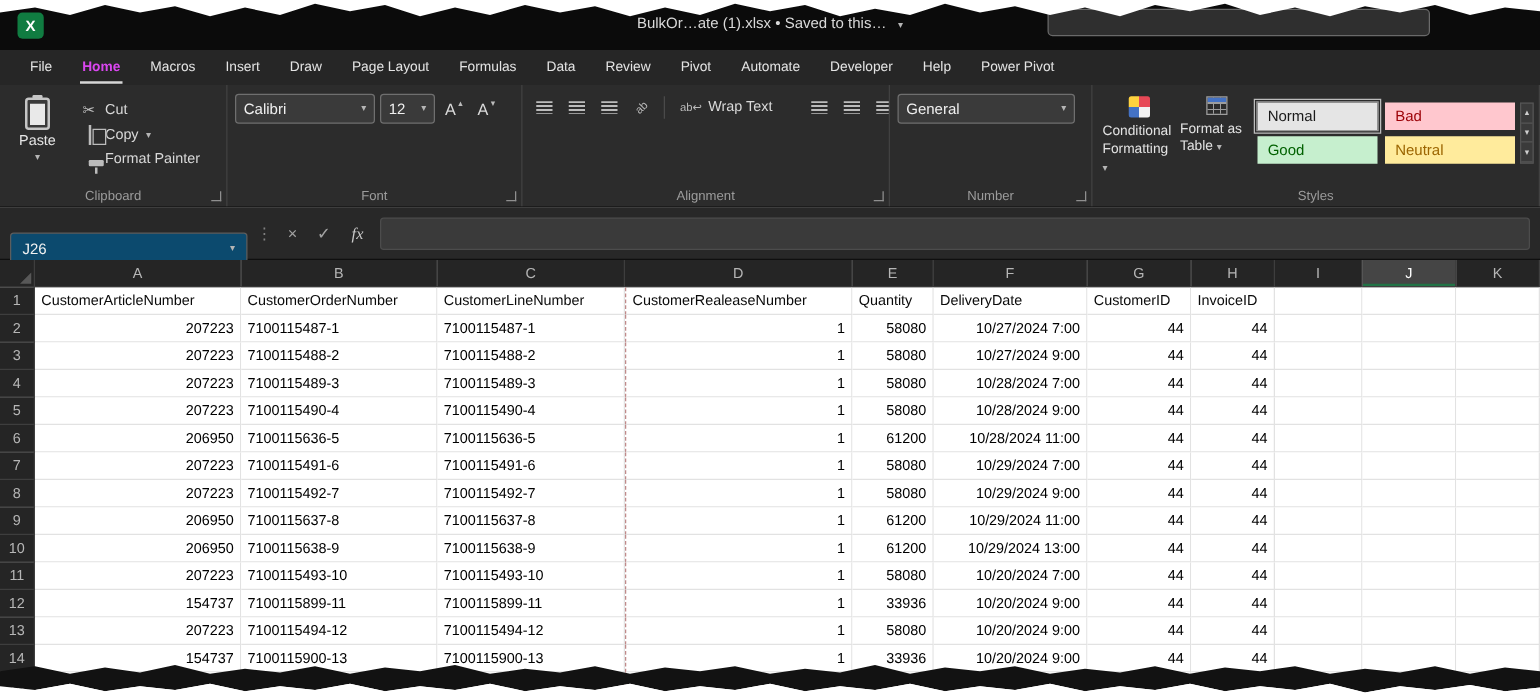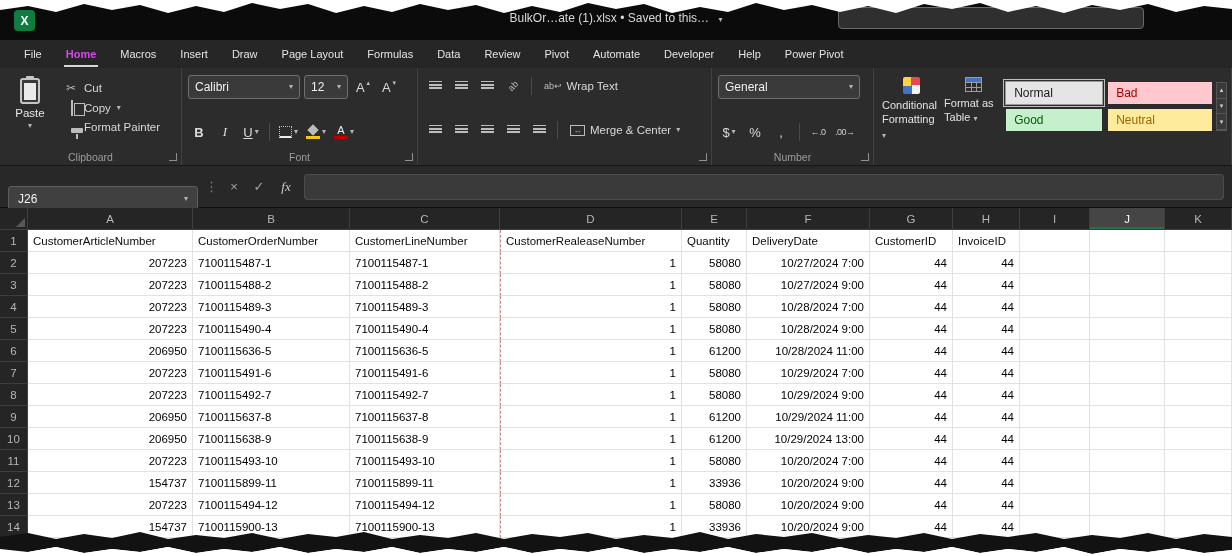--- a/index.html
+++ b/index.html
@@ -41,21 +41,21 @@
   .mini-col{display:flex;flex-direction:column;gap:4px;padding:7px 0 0 4px;}
   .mini-btn{display:flex;align-items:center;gap:6px;font-size:11.5px;color:#d9d9d9;padding:1px 4px;white-space:nowrap;}
   .mi{width:14px;text-align:center;color:#bcbcbc;font-size:12px;flex:0 0 auto;}
   .icon-copy{position:relative;width:9px;height:11px;border:1px solid #bcbcbc;margin-left:2px;}
   .icon-copy::after{content:"";position:absolute;left:2px;top:2px;width:9px;height:11px;border:1px solid #bcbcbc;background:#2c2c2c;}
   .icon-brush{position:relative;width:12px;height:12px;}
   .icon-brush::before{content:"";position:absolute;top:1px;left:0;width:12px;height:5px;background:#bcbcbc;border-radius:1px;}
   .icon-brush::after{content:"";position:absolute;left:5px;top:7px;width:2px;height:5px;background:#bcbcbc;}
 
   
-  .vrows{display:flex;flex-direction:column;gap:22px;padding:2px 2px;}
+  .vrows{display:flex;flex-direction:row;gap:22px;padding:2px 2px;}
   .rowflex{display:flex;align-items:center;gap:4px;}
   .combo{display:flex;align-items:center;justify-content:space-between;background:#3a3a3a;border:1px solid #6f6f6f;
     border-radius:3px;height:24px;padding:0 6px;color:#f0f0f0;font-size:12px;}
   .w-name{width:112px;} .w-size{width:44px;} .w-general{width:142px;}
   .tbtn{min-width:22px;height:22px;display:inline-flex;align-items:center;justify-content:center;color:#dadada;
     font-size:13px;border-radius:3px;gap:2px;padding:0 2px;}
   .supchev{font-size:7px;color:#bcbcbc;margin-top:-8px;}
   .bold{font-weight:bold;}
   .ital{font-style:italic;font-family:"Liberation Serif",serif;}
   .unders{text-decoration:underline;}
@@ -90,21 +90,21 @@
   .biglbl .chev{display:inline;}
   .styles-gallery{display:grid;grid-template-columns:96px 104px;grid-auto-rows:22px;gap:5px 6px;margin-top:9px;}
   .chip{font-size:12px;display:flex;align-items:center;padding:0 8px;white-space:nowrap;overflow:hidden;cursor:default;}
   .chip-selected{outline:1px solid #9a9a9a;box-shadow:0 0 0 2px #2c2c2c,0 0 0 3px #bdbdbd;}
   .gal-scroll{width:13px;margin-top:9px;display:flex;flex-direction:column;background:#3a3a3a;border:1px solid #555;height:49px;}
   .gs-btn{flex:1;display:flex;align-items:center;justify-content:center;font-size:7px;color:#cfcfcf;border-bottom:1px solid #555;}
 
   
   .formula-row{position:absolute;top:166px;left:0;right:0;height:42px;background:#282828;display:flex;align-items:center;
     padding:0 8px;gap:7px;border-bottom:1px solid #0f0f0f;}
-  .namebox{width:190px;height:26px;background:#404040;border:1px solid #5d5d5d;border-radius:3px;display:flex;
+  .namebox{width:190px;height:26px;background:#0c4a6e;border:1px solid #5d5d5d;border-radius:3px;display:flex;
     align-items:center;justify-content:space-between;padding:0 9px;color:#f2f2f2;font-size:12px;margin-top:24px;}
   .dots{color:#808080;font-size:13px;}
   .fb-btn{color:#a2a2a2;font-size:13px;width:18px;text-align:center;}
   .fb-fx{font-style:italic;font-family:"Liberation Serif",serif;color:#c9c9c9;font-size:13px;width:22px;text-align:center;}
   .formula-input{flex:1;height:26px;background:#3a3a3a;border:1px solid #4c4c4c;border-radius:3px;color:#eee;
     font-size:12px;padding:0 8px;line-height:24px;}
 
   
   .grid{position:absolute;top:208px;left:0;right:0;bottom:0;background:#fff;}
   .hdr-row{display:grid;grid-template-columns:var(--cols);height:22px;}
@@ -278,20 +278,21 @@
           <span class="vsep"></span>
           <span class="lblbtn">
             <span class="icon-merge">
                 <span>↔</span>
               </span>
             <span>Merge &amp; Center</span>
             <span class="chev">▾</span>
           </span>
         </div>
       </div>
+      <div class="g-label">Alignment</div>
       <span class="launcher"></span>
     </div>
 
     <div class="rgroup g-number">
       <div class="vrows">
         <div class="rowflex">
           <div class="combo w-general">
             <span>General</span>
             <span class="chev">▾</span>
           </div>
@@ -331,20 +332,21 @@
             <div class="chip" style="background: rgb(255, 199, 206); color: rgb(156, 0, 6);">Bad</div>
             <div class="chip" style="background: rgb(198, 239, 206); color: rgb(0, 97, 0);">Good</div>
             <div class="chip" style="background: rgb(255, 235, 156); color: rgb(156, 101, 0);">Neutral</div>
           </div>
         <div class="gal-scroll">
           <span class="gs-btn">▴</span>
           <span class="gs-btn">▾</span>
           <span class="gs-btn">▾</span>
         </div>
       </div>
+      <div class="g-label">Styles</div>
     </div>
   </div>
 
   <div class="formula-row">
     <div class="namebox">
       <span>J26</span>
       <span class="chev">▾</span>
     </div>
     <span class="dots">⋮</span>
     <span class="fb-btn">×</span>

